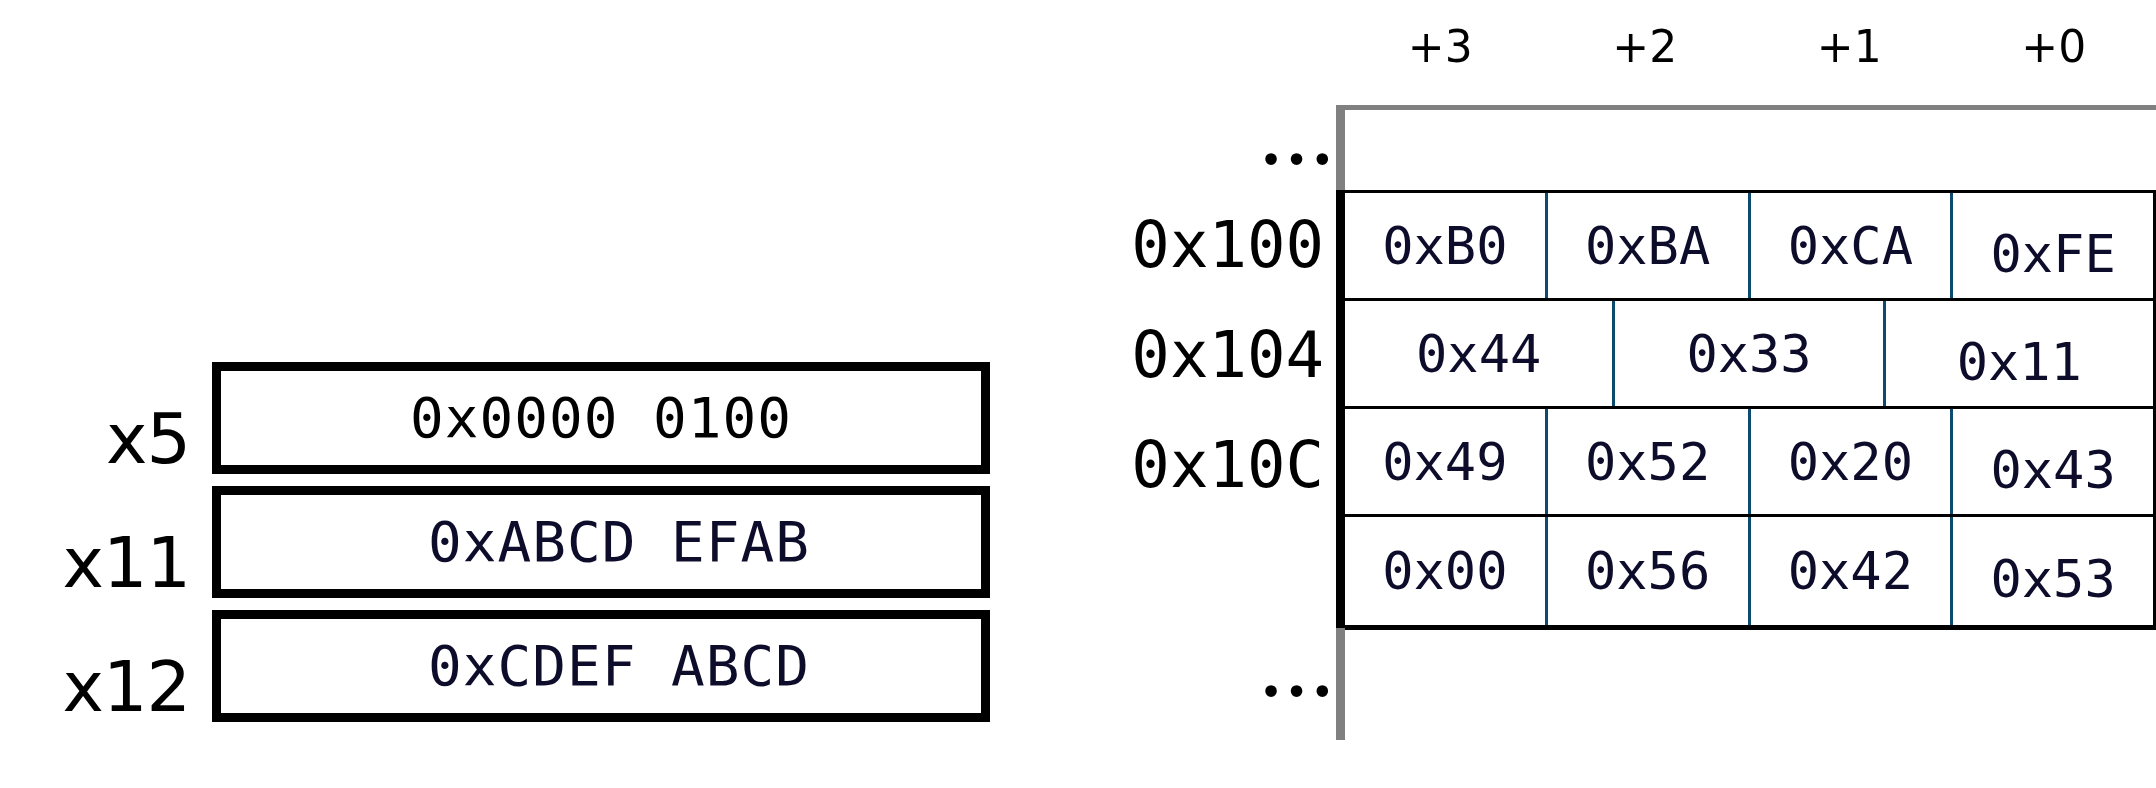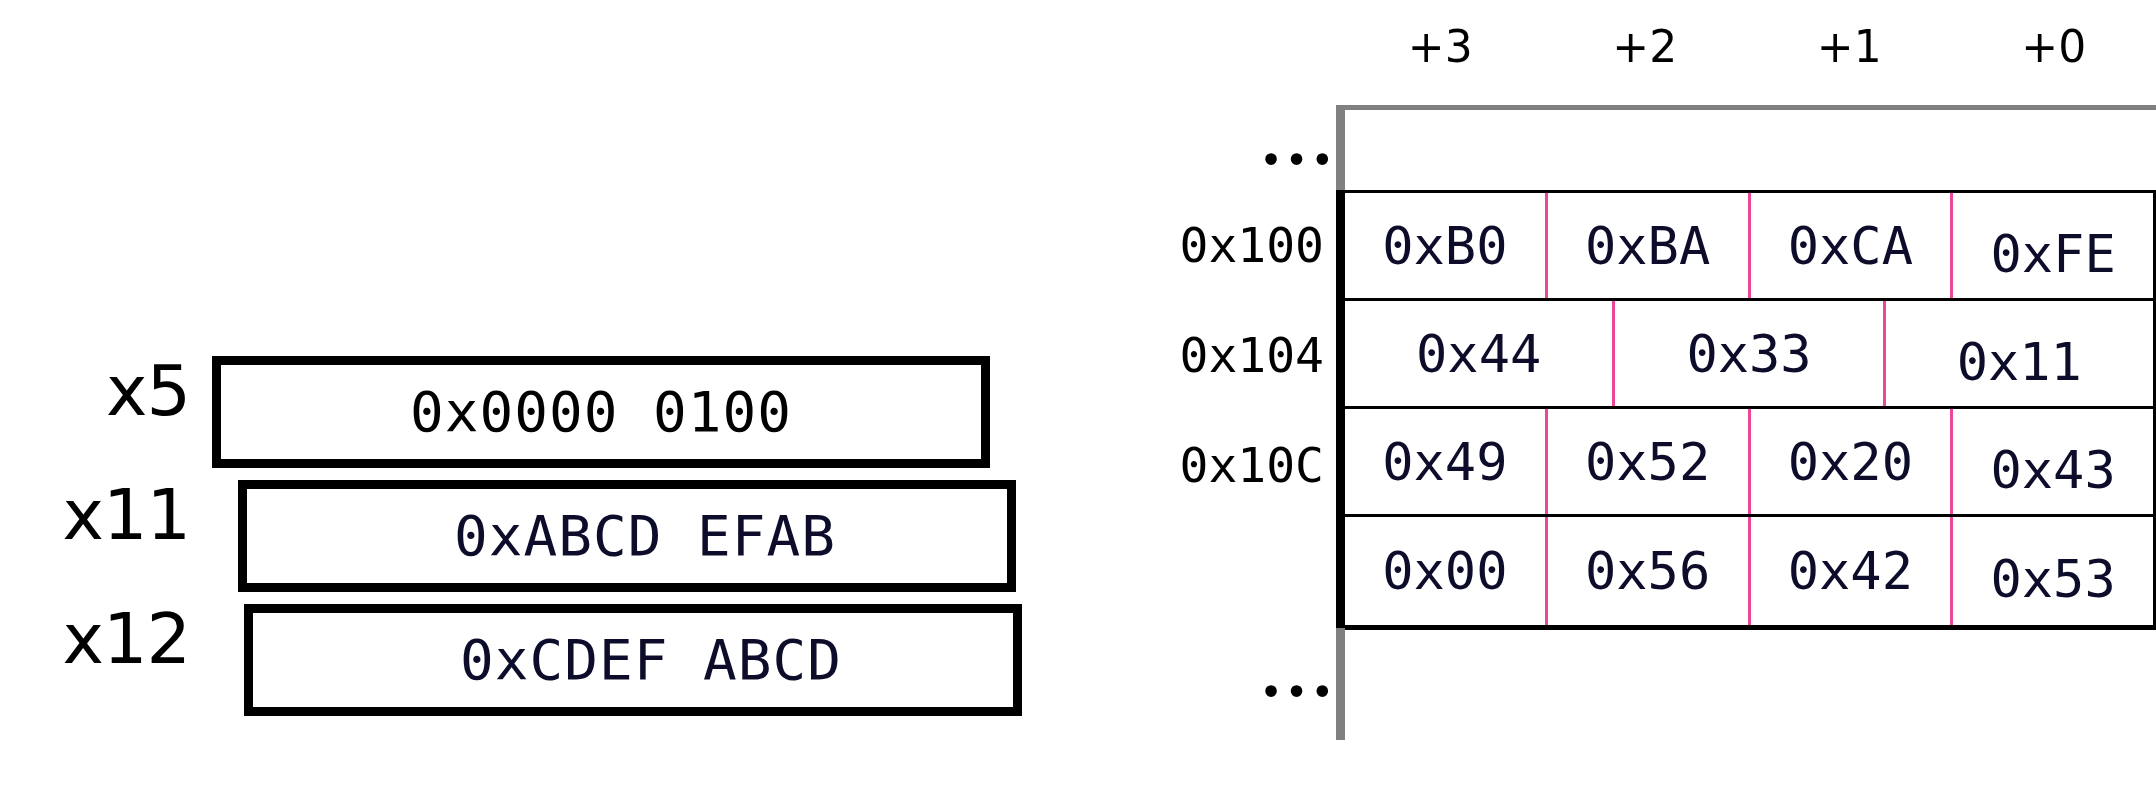--- a/index.html
+++ b/index.html
@@ -30,25 +30,25 @@
     top: 356px;
     width: 1060px;
     height: 380px;
   }
   .register-row {
     position: absolute;
     left: 0;
     width: 1060px;
     height: 118px;
     display: flex;
-    align-items: flex-start;
+    align-items: flex-end;
   }
   .register-row.r0 { top: 0px; }
-  .register-row.r1 { top: 124px; gap: 26px; }
-  .register-row.r2 { top: 248px; gap: 32px; }
+  .register-row.r1 { top: 124px; }
+  .register-row.r2 { top: 248px; }
 
   .register-label {
     width: 212px;
     text-align: right;
     padding-right: 22px;
     box-sizing: border-box;
     font-family: "DejaVu Sans", sans-serif;
     font-size: 70px;
     line-height: 1;
     color: #000000;
@@ -141,21 +141,21 @@
     left: 0px;
     top: 190px;
     width: 204px;
     height: 440px;
   }
   .address-label {
     height: 110px;
     line-height: 110px;
     text-align: right;
     font-family: "DejaVu Sans Mono", monospace;
-    font-size: 48px;
+    font-size: 64px;
     color: #000000;
     white-space: pre;
   }
 
   
   #memory-grid {
     position: absolute;
     left: 216px;
     top: 190px;
     width: 820px;
@@ -170,21 +170,21 @@
   .mem-row {
     display: flex;
     height: 25%;
     box-sizing: border-box;
     border-bottom: 3px solid #000000;
   }
   .mem-row:last-child { border-bottom: none; }
   .mem-cell {
     flex: 1 1 0;
     box-sizing: border-box;
-    border-right: 3px solid #ec4899;
+    border-right: 3px solid #0c4a6e;
     display: flex;
     align-items: center;
     justify-content: center;
     font-family: "DejaVu Sans Mono", monospace;
     font-size: 52px;
     color: #0d0d2b;
     white-space: pre;
   }
   .mem-cell:last-child { border-right: none; margin-top: 16px; }
 </style>

